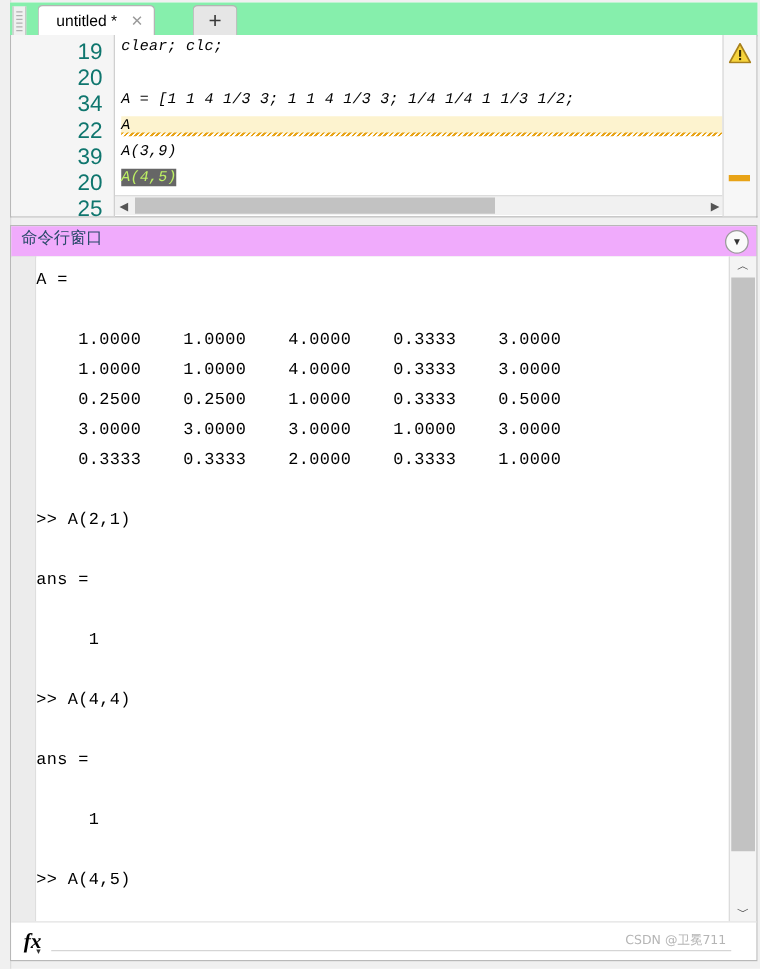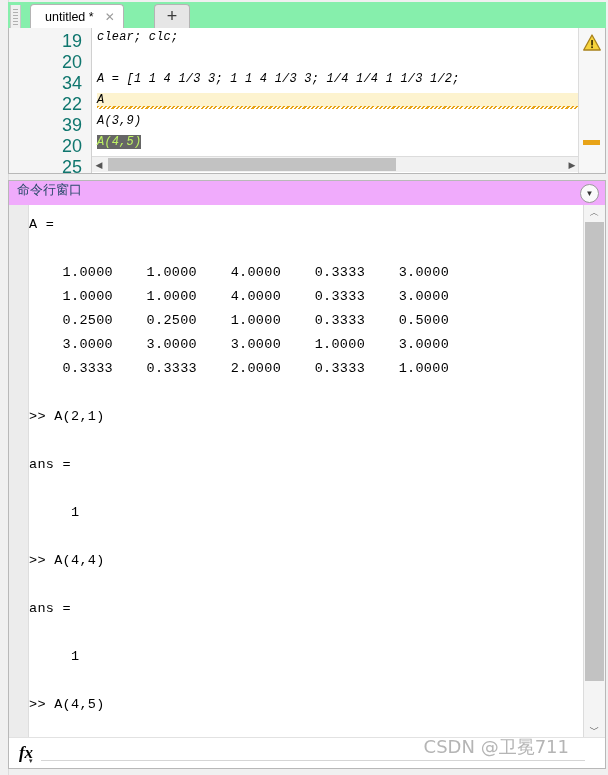--- a/index.html
+++ b/index.html
@@ -267,22 +267,22 @@
   }
   .fx-caret {
     position: absolute; left: 16px; top: 18px;
     font-size: 7px; color: #333;
   }
   .cmd-footer-line {
     position: absolute; left: 32px; right: 20px; bottom: 7px;
     height: 1px; background: #d5d5d5;
   }
   .watermark {
-    position: absolute; right: 36px; bottom: 9px;
-    font-size: 18px;
+    position: absolute; right: 24px; bottom: 9px;
+    font-size: 10px;
     color: #b5b5b5;
     font-family: "DejaVu Sans", sans-serif;
     white-space: nowrap;
   }
   .left-rail {
     position: absolute; left: 0; top: 0; bottom: 0; width: 8px;
     background: #f0f0f0;
     border-right: 1px solid #dcdcdc;
   }
 </style>

